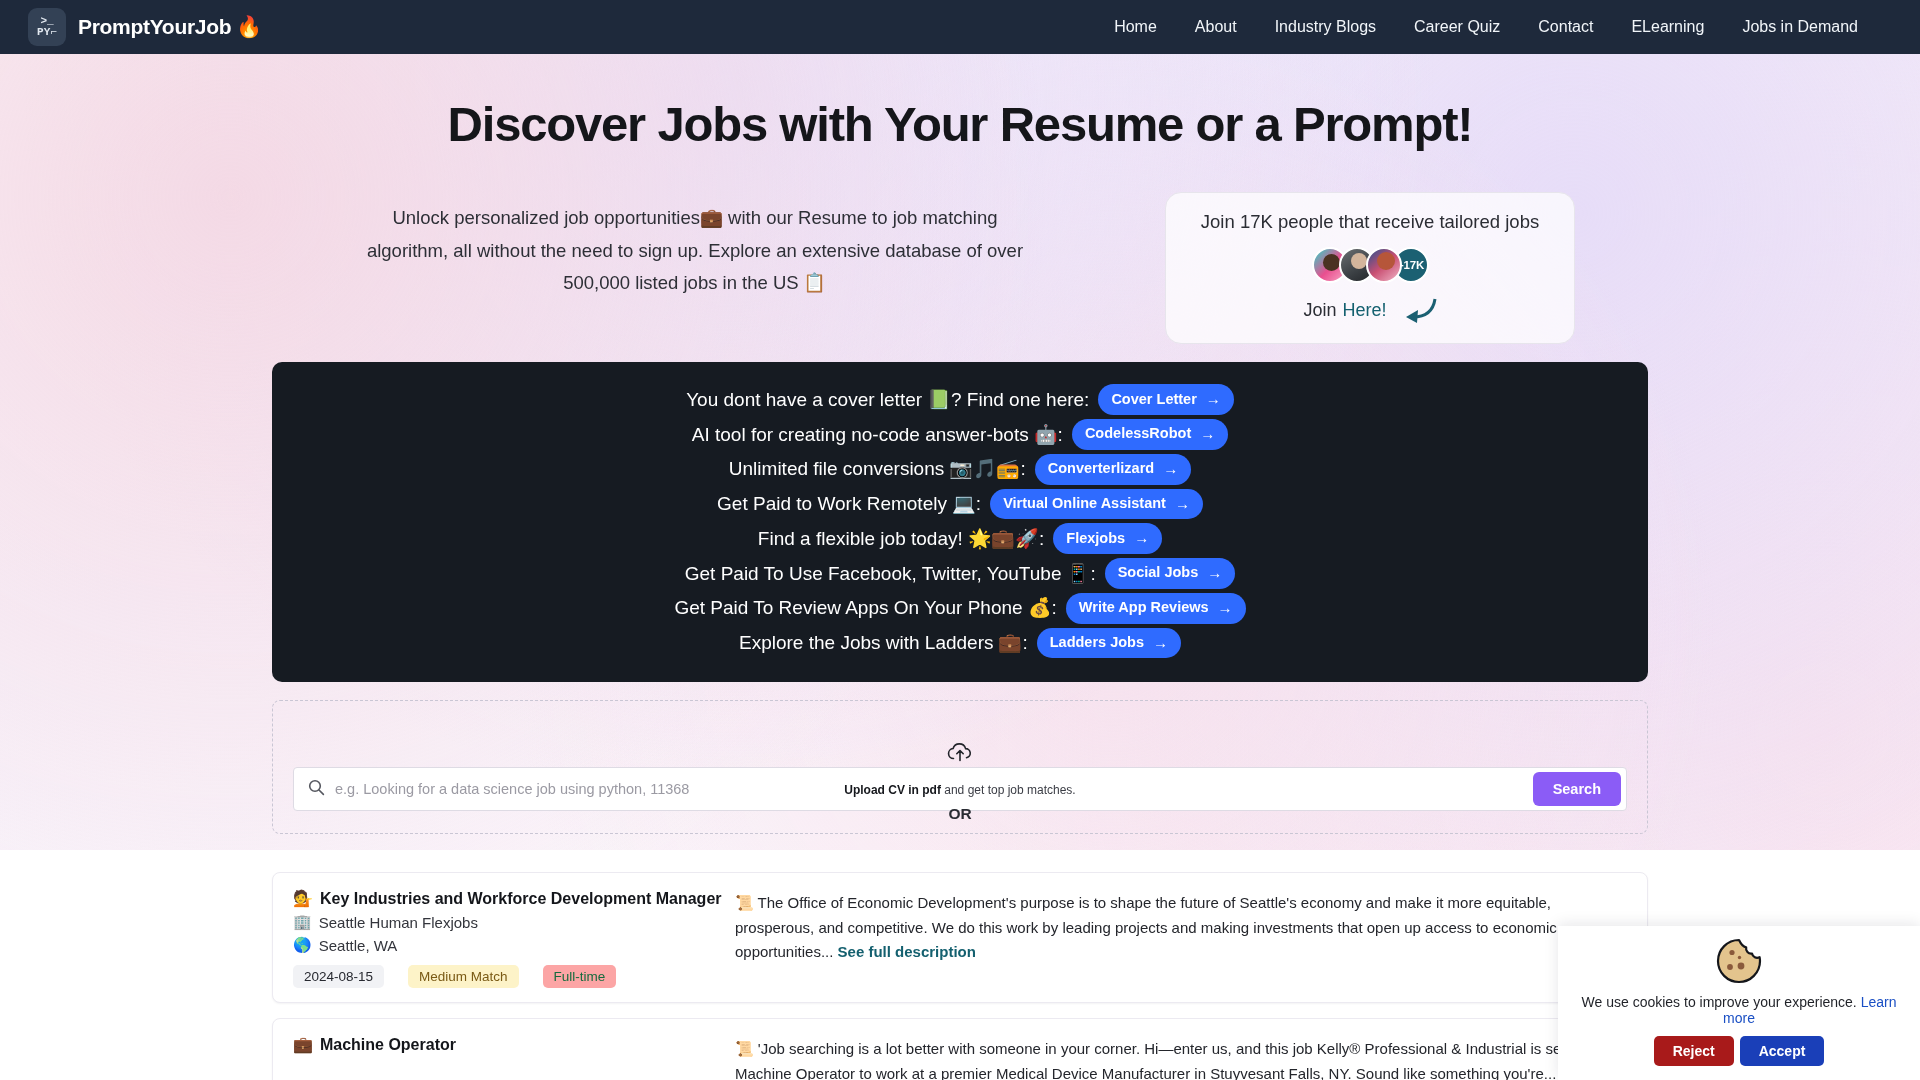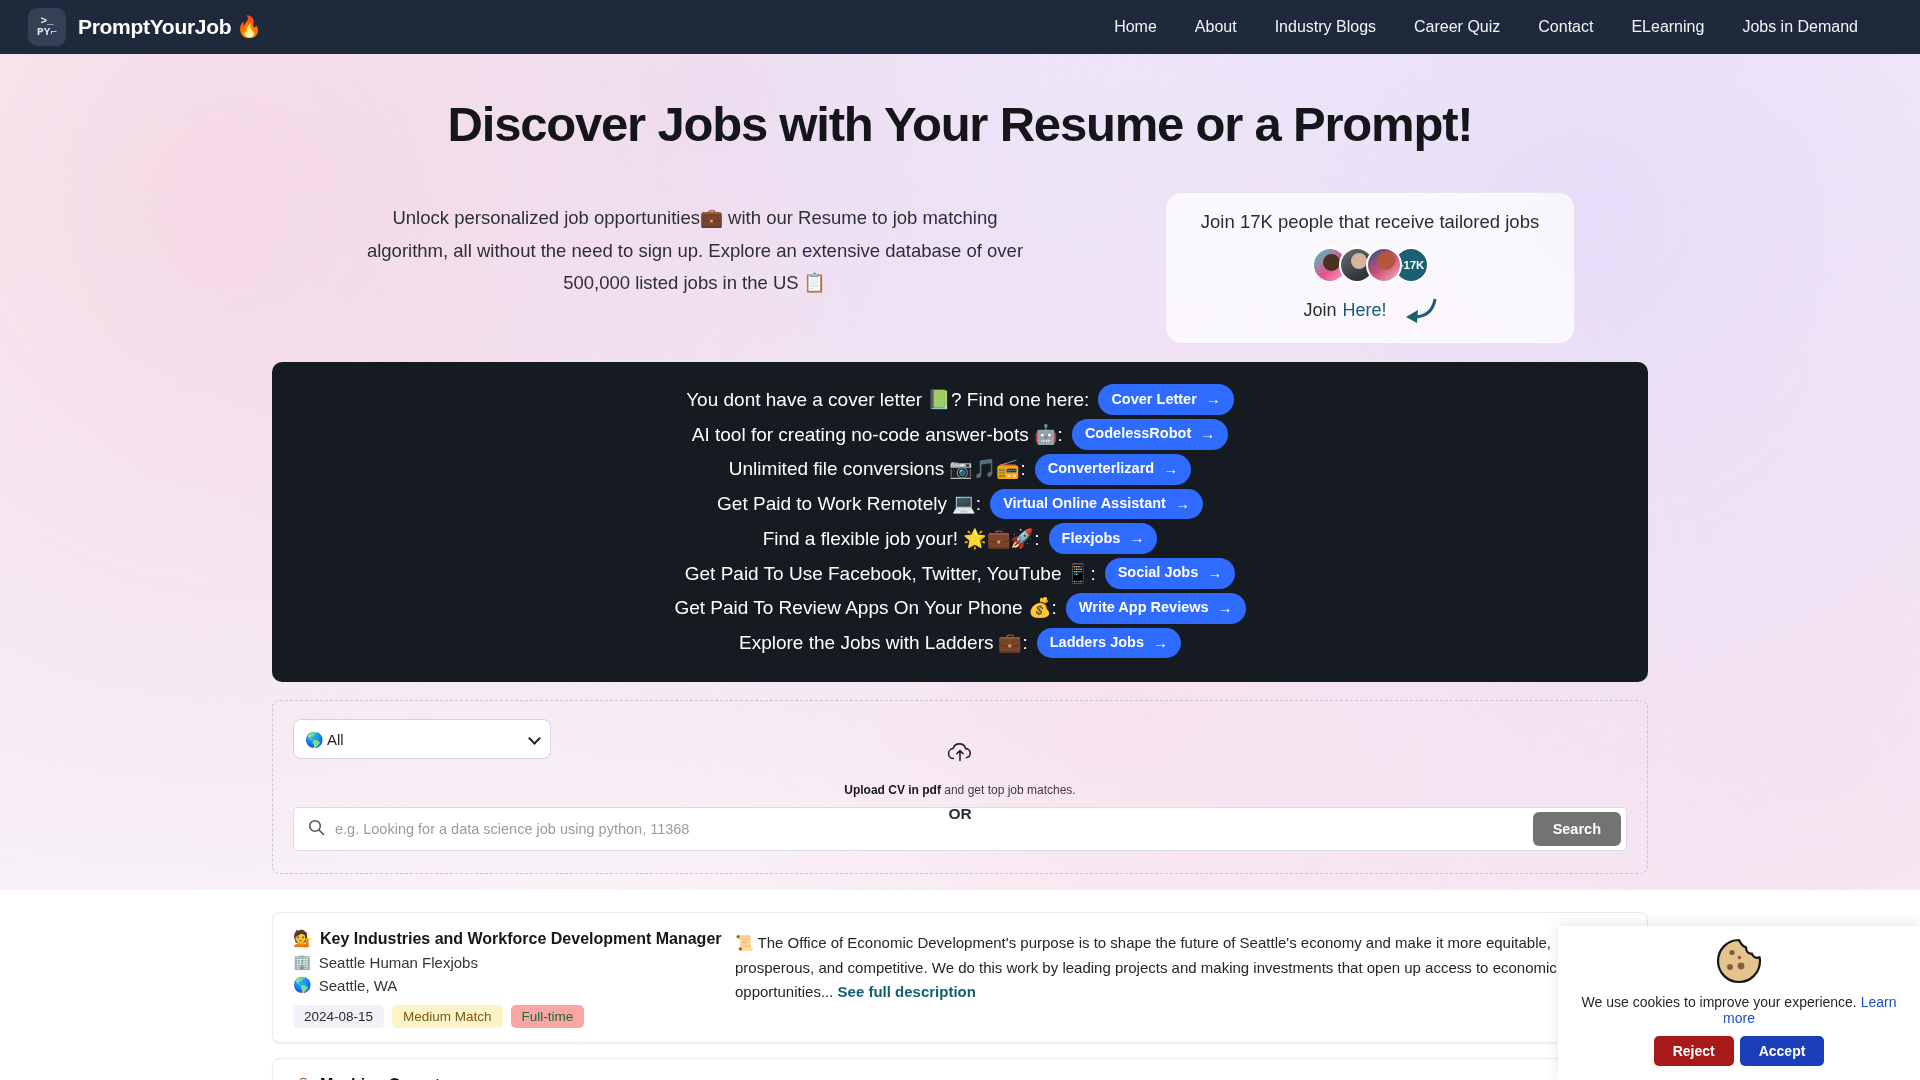--- a/index.html
+++ b/index.html
@@ -206,21 +206,21 @@
   .search-input {
     flex: 1 1 auto;
     border: none; outline: none;
     font-size: 14.5px;
     color: #16181d;
     font-family: "Liberation Sans", sans-serif;
     background: transparent;
   }
   .search-input::placeholder { color: #9b9aa3; }
   .search-btn {
-    background: #737373;
+    background: #8b5cf6;
     color: #ffffff;
     border: none;
     border-radius: 6px;
     height: 34px;
     padding: 0 20px;
     font-size: 14.5px;
     font-weight: bold;
     cursor: pointer;
     font-family: "Liberation Sans", sans-serif;
   }
@@ -238,21 +238,21 @@
   }
   .job-left { width: 430px; flex: 0 0 430px; }
   .job-title {
     font-size: 16px; font-weight: bold; color: #14161b;
     display: flex; align-items: center; gap: 7px; cursor: pointer;
   }
   .job-meta {
     font-size: 15px; color: #33353c; margin-top: 5px;
     display: flex; align-items: center; gap: 7px;
   }
-  .tags { display: flex; gap: 8px; margin-top: 11px; }
+  .tags { display: flex; gap: 24px; margin-top: 11px; }
   .tag {
     font-size: 13.5px; border-radius: 5px; padding: 4px 11px; font-weight: 500;
   }
   .tag-date { background: #f1f2f5; color: #272930; }
   .tag-match-med { background: #fdf3c8; color: #7a5a15; }
   .tag-type-full { background: #fca5a5; color: #166b3e; }
   .job-desc {
     flex: 1 1 auto;
     font-size: 15px;
     line-height: 1.62;
@@ -363,21 +363,21 @@
         </span>
       </div>
       <div class="promo-row">
         <span class="promo-text">Get Paid to Work Remotely 💻:</span>
         <span class="chip">
           <span>Virtual Online Assistant</span>
           <span class="arr">→</span>
         </span>
       </div>
       <div class="promo-row">
-        <span class="promo-text">Find a flexible job your! 🌟💼🚀:</span>
+        <span class="promo-text">Find a flexible job today! 🌟💼🚀:</span>
         <span class="chip">
           <span>Flexjobs</span>
           <span class="arr">→</span>
         </span>
       </div>
       <div class="promo-row">
         <span class="promo-text">Get Paid To Use Facebook, Twitter, YouTube 📱:</span>
         <span class="chip">
           <span>Social Jobs</span>
           <span class="arr">→</span>
@@ -393,26 +393,20 @@
       <div class="promo-row">
         <span class="promo-text">Explore the Jobs with Ladders 💼:</span>
         <span class="chip">
           <span>Ladders Jobs</span>
           <span class="arr">→</span>
         </span>
       </div>
     </div>
 
     <div class="search-panel">
-      <div class="select-wrap">
-        <select class="country-select">
-          <option>🌎 All</option>
-        </select>
-        <span class="select-caret"></span>
-      </div>
 
       <div class="upload-block">
         <span class="upload-icon">
           <svg width="26" height="22" viewBox="0 0 26 22">
             <path d="M6.5 17.5a5 5 0 0 1-.4-9.98A6.5 6.5 0 0 1 18.6 7.6a4.6 4.6 0 0 1 .9 9.12" fill="none" stroke="#22242a" stroke-width="1.6" stroke-linecap="round"></path>
             <path d="M13 19.5V9.5M13 9.5l-3.2 3.2M13 9.5l3.2 3.2" fill="none" stroke="#22242a" stroke-width="1.6" stroke-linecap="round" stroke-linejoin="round"></path>
           </svg>
         </span>
         <div class="upload-line">
           <b>Upload CV in pdf</b><span> and get top job matches.</span>

